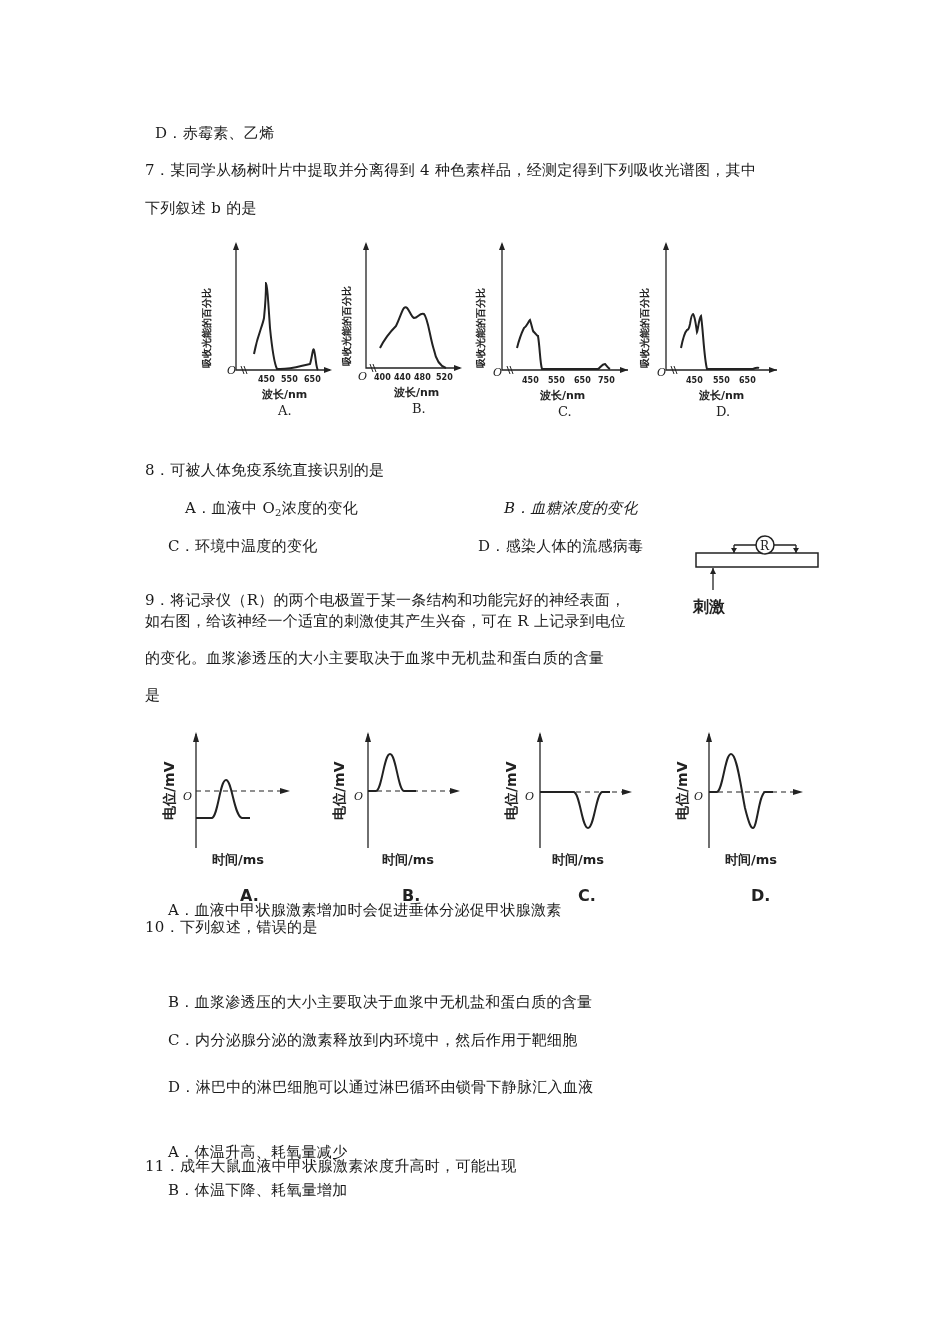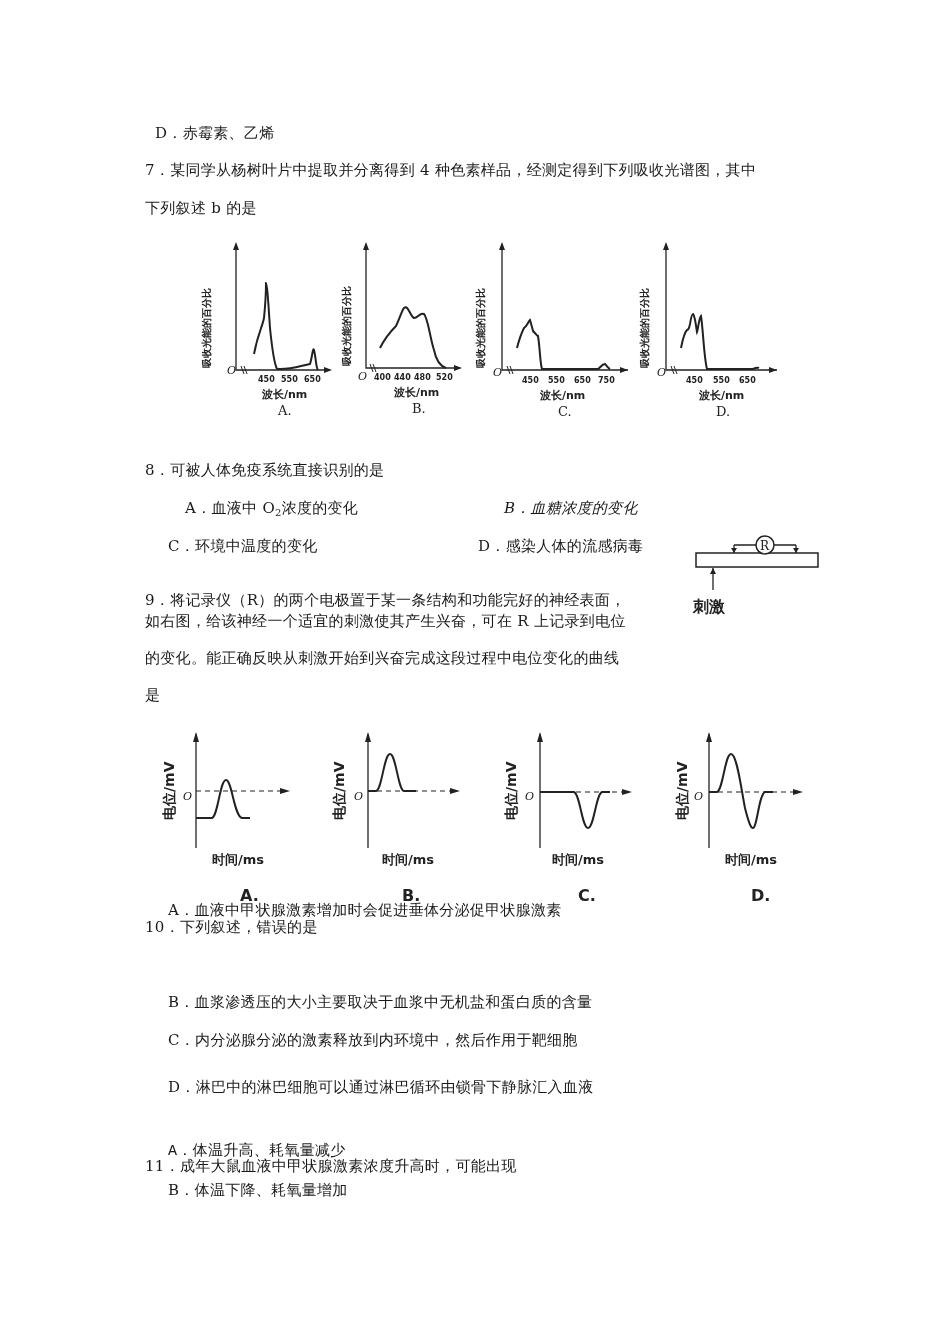--- a/index.html
+++ b/index.html
@@ -96,21 +96,21 @@
 <div class="line" style="left:145px;top:460px;">8．可被人体免疫系统直接识别的是</div>
 <div class="line" style="left:185px;top:498px;">
   <span>A．血液中 O</span><sub>2</sub><span>浓度的变化</span>
 </div>
 <div class="line" style="left:504px;top:498px;font-style:italic;">B．血糖浓度的变化</div>
 <div class="line" style="left:168px;top:536px;">C．环境中温度的变化</div>
 <div class="line" style="left:478px;top:536px;">D．感染人体的流感病毒</div>
 
 <div class="line" style="left:145px;top:574px;margin-top:16px;">9．将记录仪（R）的两个电极置于某一条结构和功能完好的神经表面，</div>
 <div class="line" style="left:145px;top:611px;">如右图，给该神经一个适宜的刺激使其产生兴奋，可在 R 上记录到电位</div>
-<div class="line" style="left:145px;top:648px;">的变化。能正确反映从刺激开始到兴奋完成这段过程中电位变化的曲线</div>
+<div class="line" style="left:145px;top:648px;">的变化。血浆渗透压的大小主要取决于血浆中无机盐和蛋白质的含量</div>
 <div class="line" style="left:145px;top:685px;">是</div>
 
 <div class="fig" style="left:690px;top:530px;">
   <svg width="140" height="120">
     <rect x="6" y="23" width="122" height="14" fill="none" stroke="#222" stroke-width="1.5"></rect>
     <circle cx="75" cy="15" r="9" fill="#fff" stroke="#222" stroke-width="1.5"></circle>
     <text x="70" y="20" font-family="DejaVu Serif, serif" font-size="12" fill="#222">R</text>
     <path d="M44 15 L66 15 M84 15 L106 15 M44 15 L44 23 M106 15 L106 23" fill="none" stroke="#222" stroke-width="1.3"></path>
     <path d="M41 18 L44 23 L47 18 Z" fill="#222"></path>
     <path d="M103 18 L106 23 L109 18 Z" fill="#222"></path>
@@ -176,14 +176,14 @@
   </svg>
 </div>
 
 <div class="line" style="left:145px;top:917px;">10．下列叙述，错误的是</div>
 <div class="line" style="left:168px;top:900px;">A．血液中甲状腺激素增加时会促进垂体分泌促甲状腺激素</div>
 <div class="line" style="left:168px;top:992px;">B．血浆渗透压的大小主要取决于血浆中无机盐和蛋白质的含量</div>
 <div class="line" style="left:168px;top:1030px;">C．内分泌腺分泌的激素释放到内环境中，然后作用于靶细胞</div>
 <div class="line" style="left:168px;top:1077px;">D．淋巴中的淋巴细胞可以通过淋巴循环由锁骨下静脉汇入血液</div>
 
 <div class="line" style="left:145px;top:1156px;">11．成年大鼠血液中甲状腺激素浓度升高时，可能出现</div>
-<div class="line" style="left:168px;top:1142px;font-family:Liberation Mono, monospace;">A．体温升高、耗氧量减少</div>
+<div class="line" style="left:168px;top:1142px;">A．体温升高、耗氧量减少</div>
 <div class="line" style="left:168px;top:1180px;">B．体温下降、耗氧量增加</div>
 
 </body></html>

